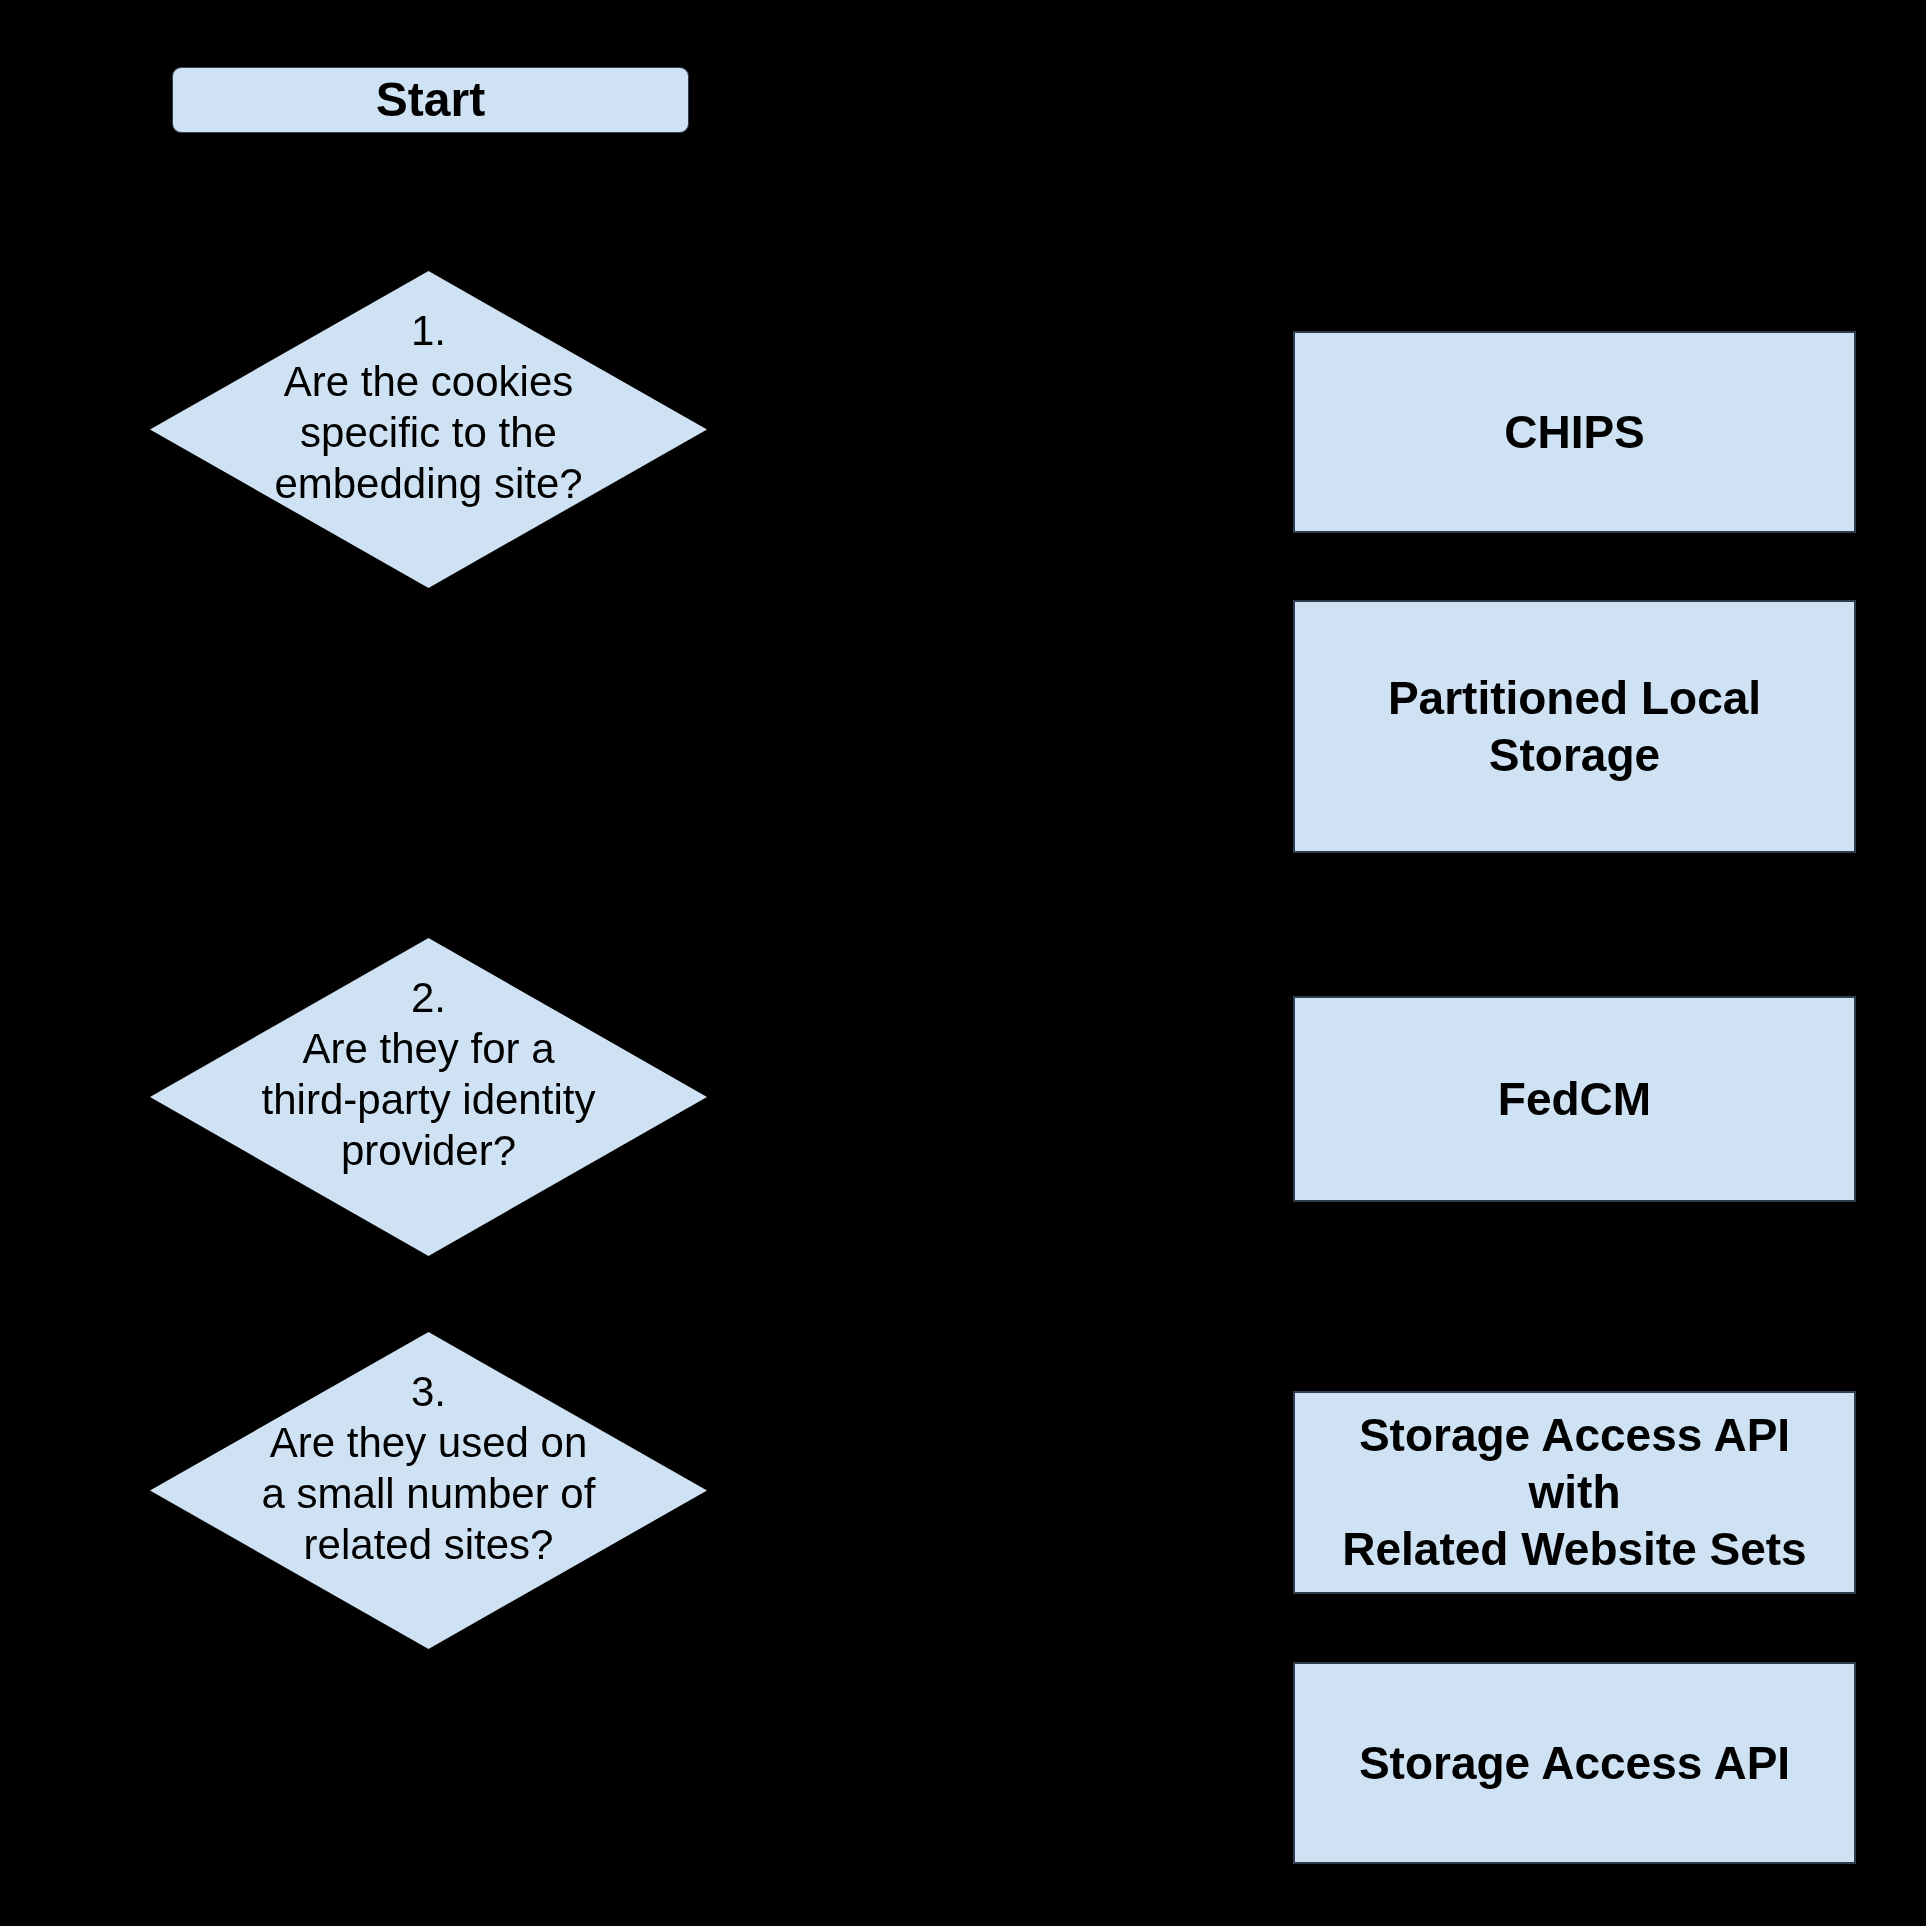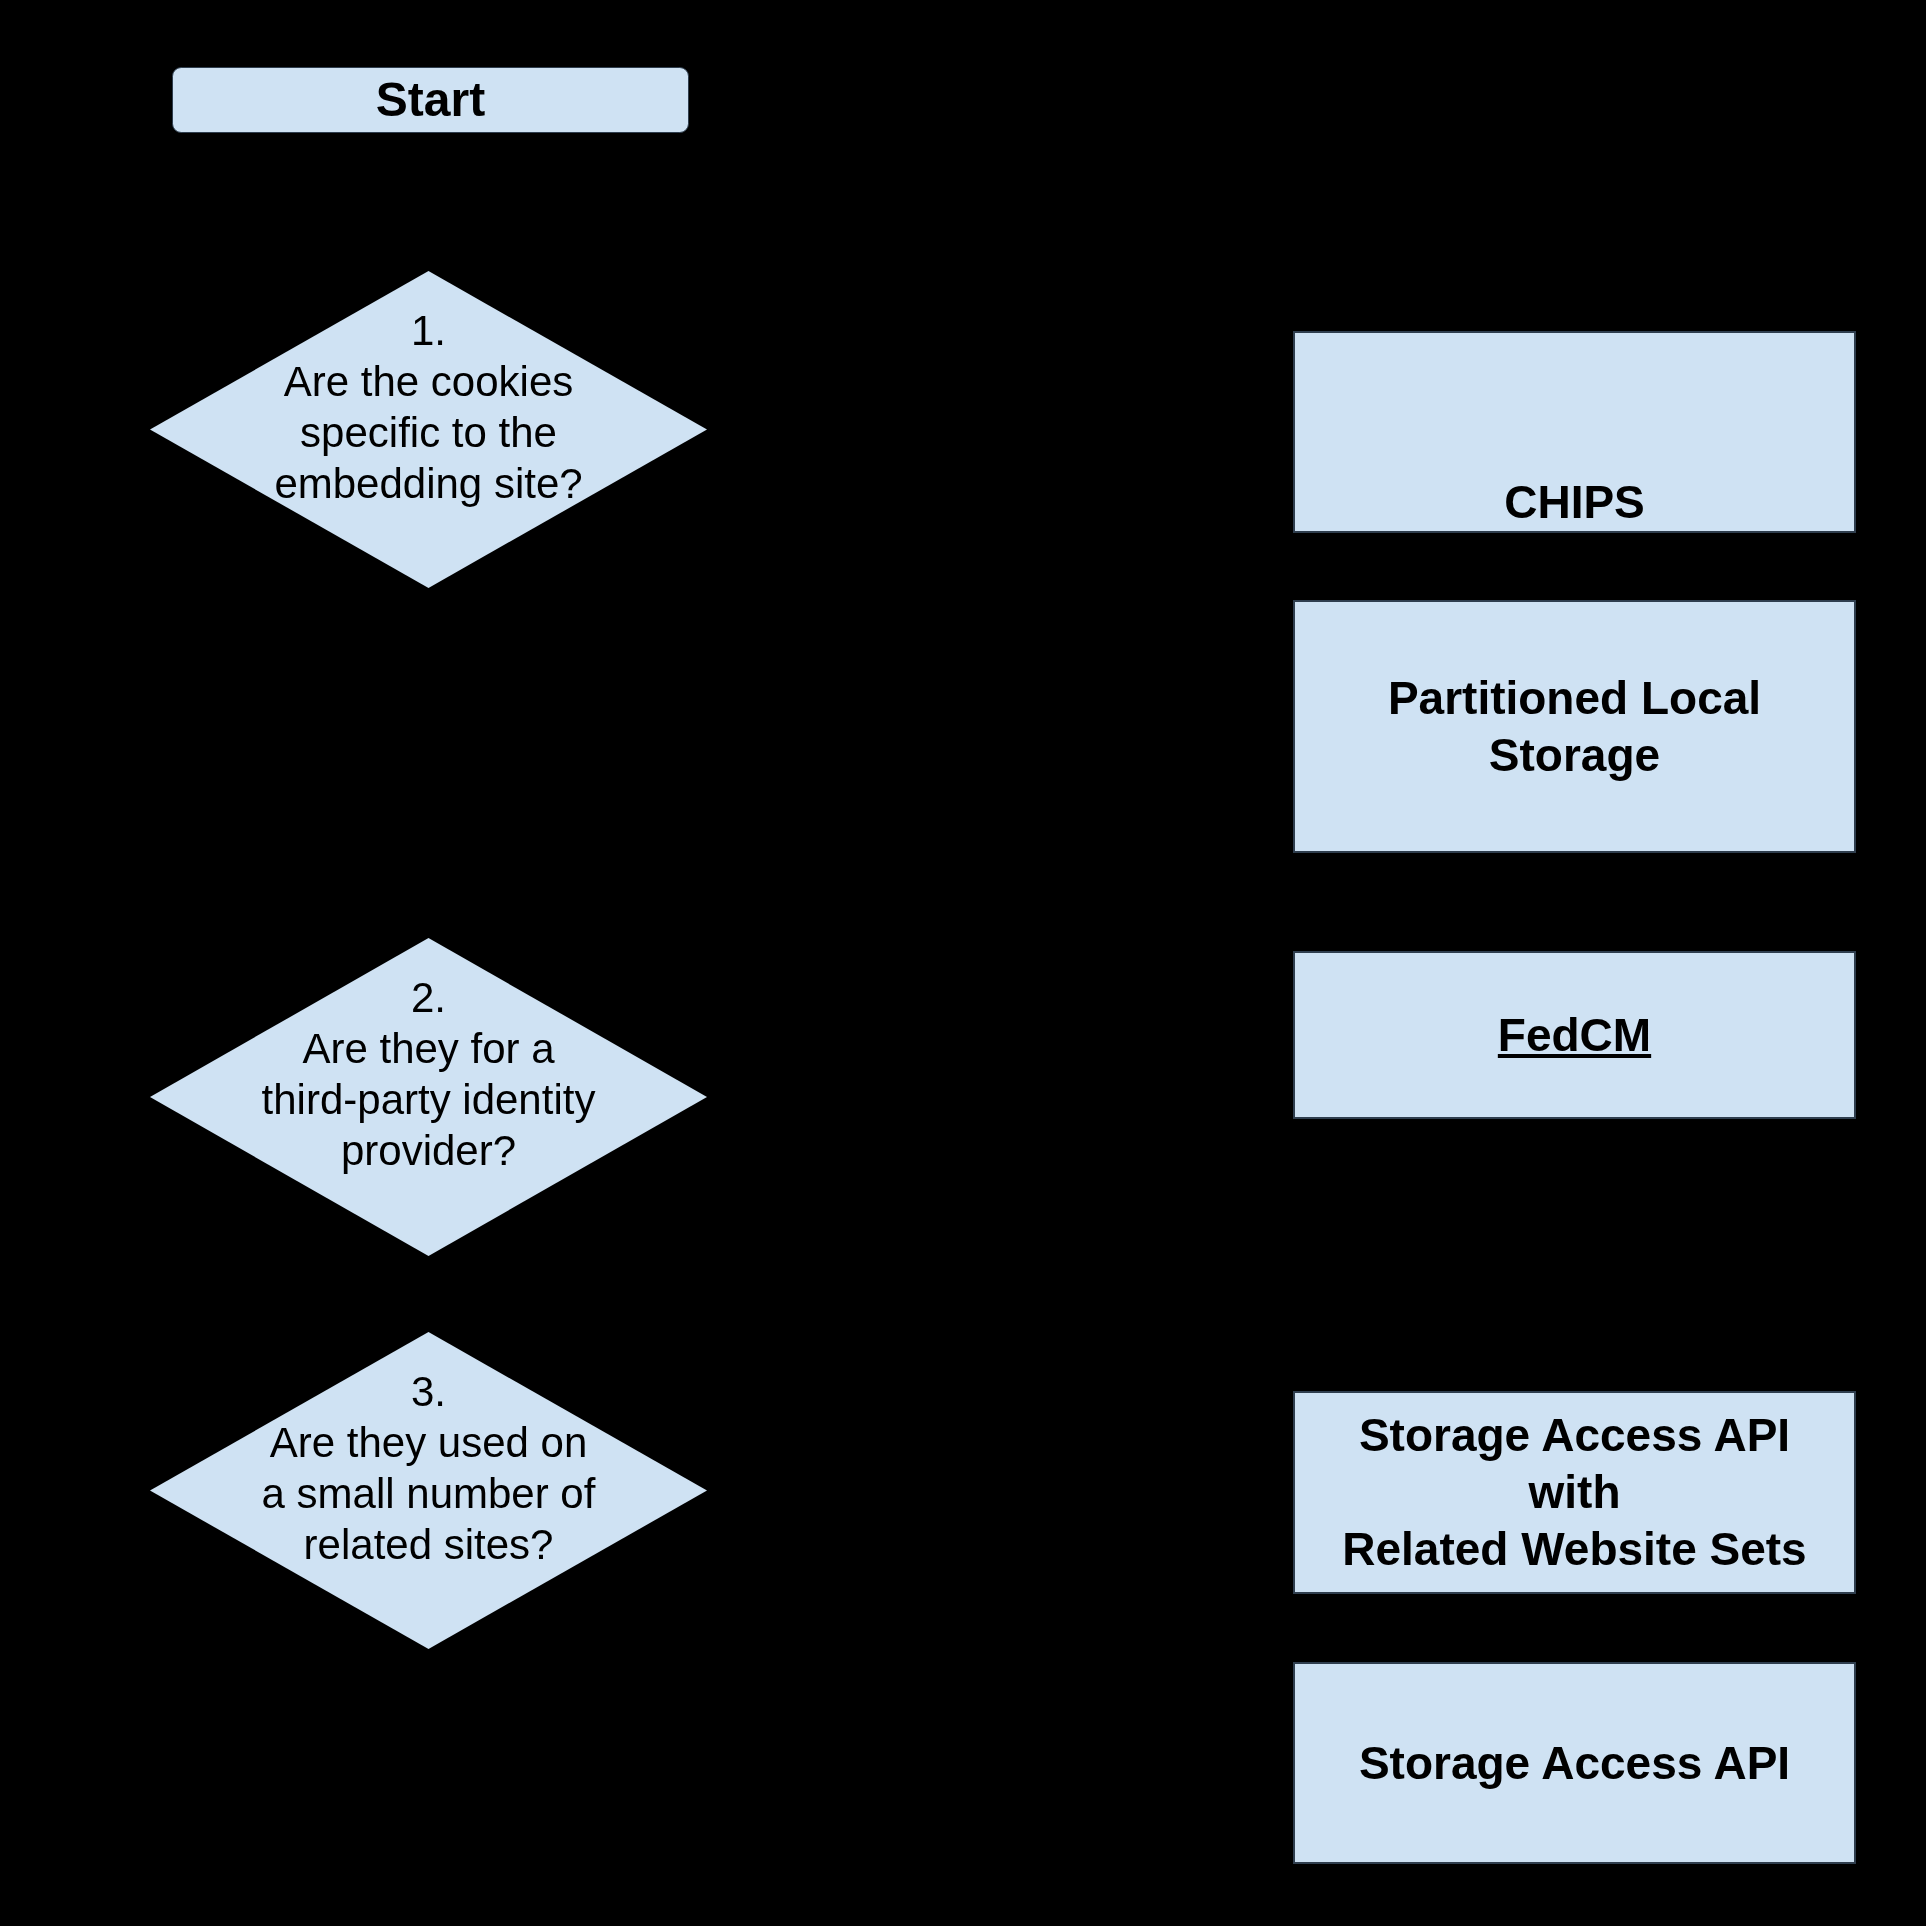--- a/index.html
+++ b/index.html
@@ -52,23 +52,23 @@
   .d3 { top: 1332px; height: 317px; }
   
   .outcome {
     left: 1293px;
     width: 563px;
     border: 2.3px solid #2f3e4e;
     font-weight: bold;
     font-size: 46px;
     line-height: 57px;
   }
-  .b1 { top: 331px;  height: 202px; align-items: flex-end; }
+  .b1 { top: 331px;  height: 202px; }
   .b2 { top: 600px;  height: 253px; }
-  .b3 { top: 951px; height: 168px; text-decoration: underline; }
+  .b3 { top: 996px; height: 206px; }
   .b4 { top: 1391px; height: 203px; }
   .b5 { top: 1662px; height: 202px; }
   .label { display: block; }
 </style>
 </head>
 <body>
 
 <div class="stage">
 
   <div class="node start">

